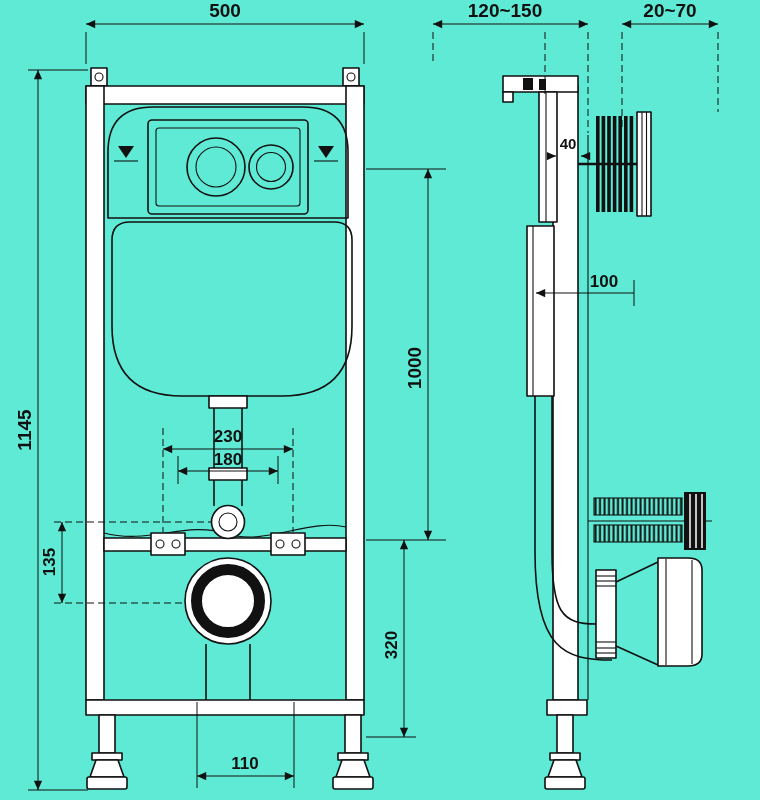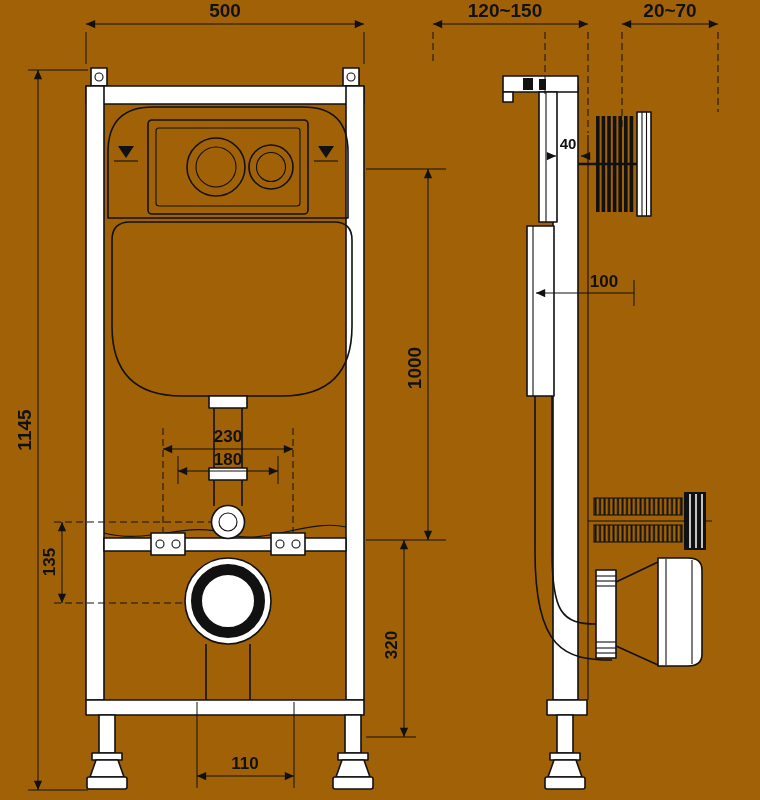--- a/index.html
+++ b/index.html
@@ -1,16 +1,16 @@
 <!DOCTYPE html>
 <html><head>
 <meta charset="utf-8">
 <style>
   html,body{margin:0;padding:0;background:#ffffff;}
-  .page{width:760px;height:800px;background:#a16207;position:relative;overflow:hidden;}
+  .page{width:760px;height:800px;background:#5eead4;position:relative;overflow:hidden;}
   
   .s  {stroke:#111;stroke-width:1.6;fill:none;stroke-linejoin:round;}
   .sw {stroke:#111;stroke-width:1.6;fill:#fff;stroke-linejoin:round;}
   .s1 {stroke:#111;stroke-width:1.1;fill:none;}
   .d  {stroke:#111;stroke-width:1;fill:none;}
   .dash{stroke:#111;stroke-width:1;fill:none;stroke-dasharray:7 4;}
   .b  {fill:#111;stroke:none;}
   .t  {font-family:"Liberation Sans",sans-serif;font-weight:bold;font-size:17px;fill:#111;}
   .t2 {font-size:19px;}
   .t3 {font-size:15px;}

